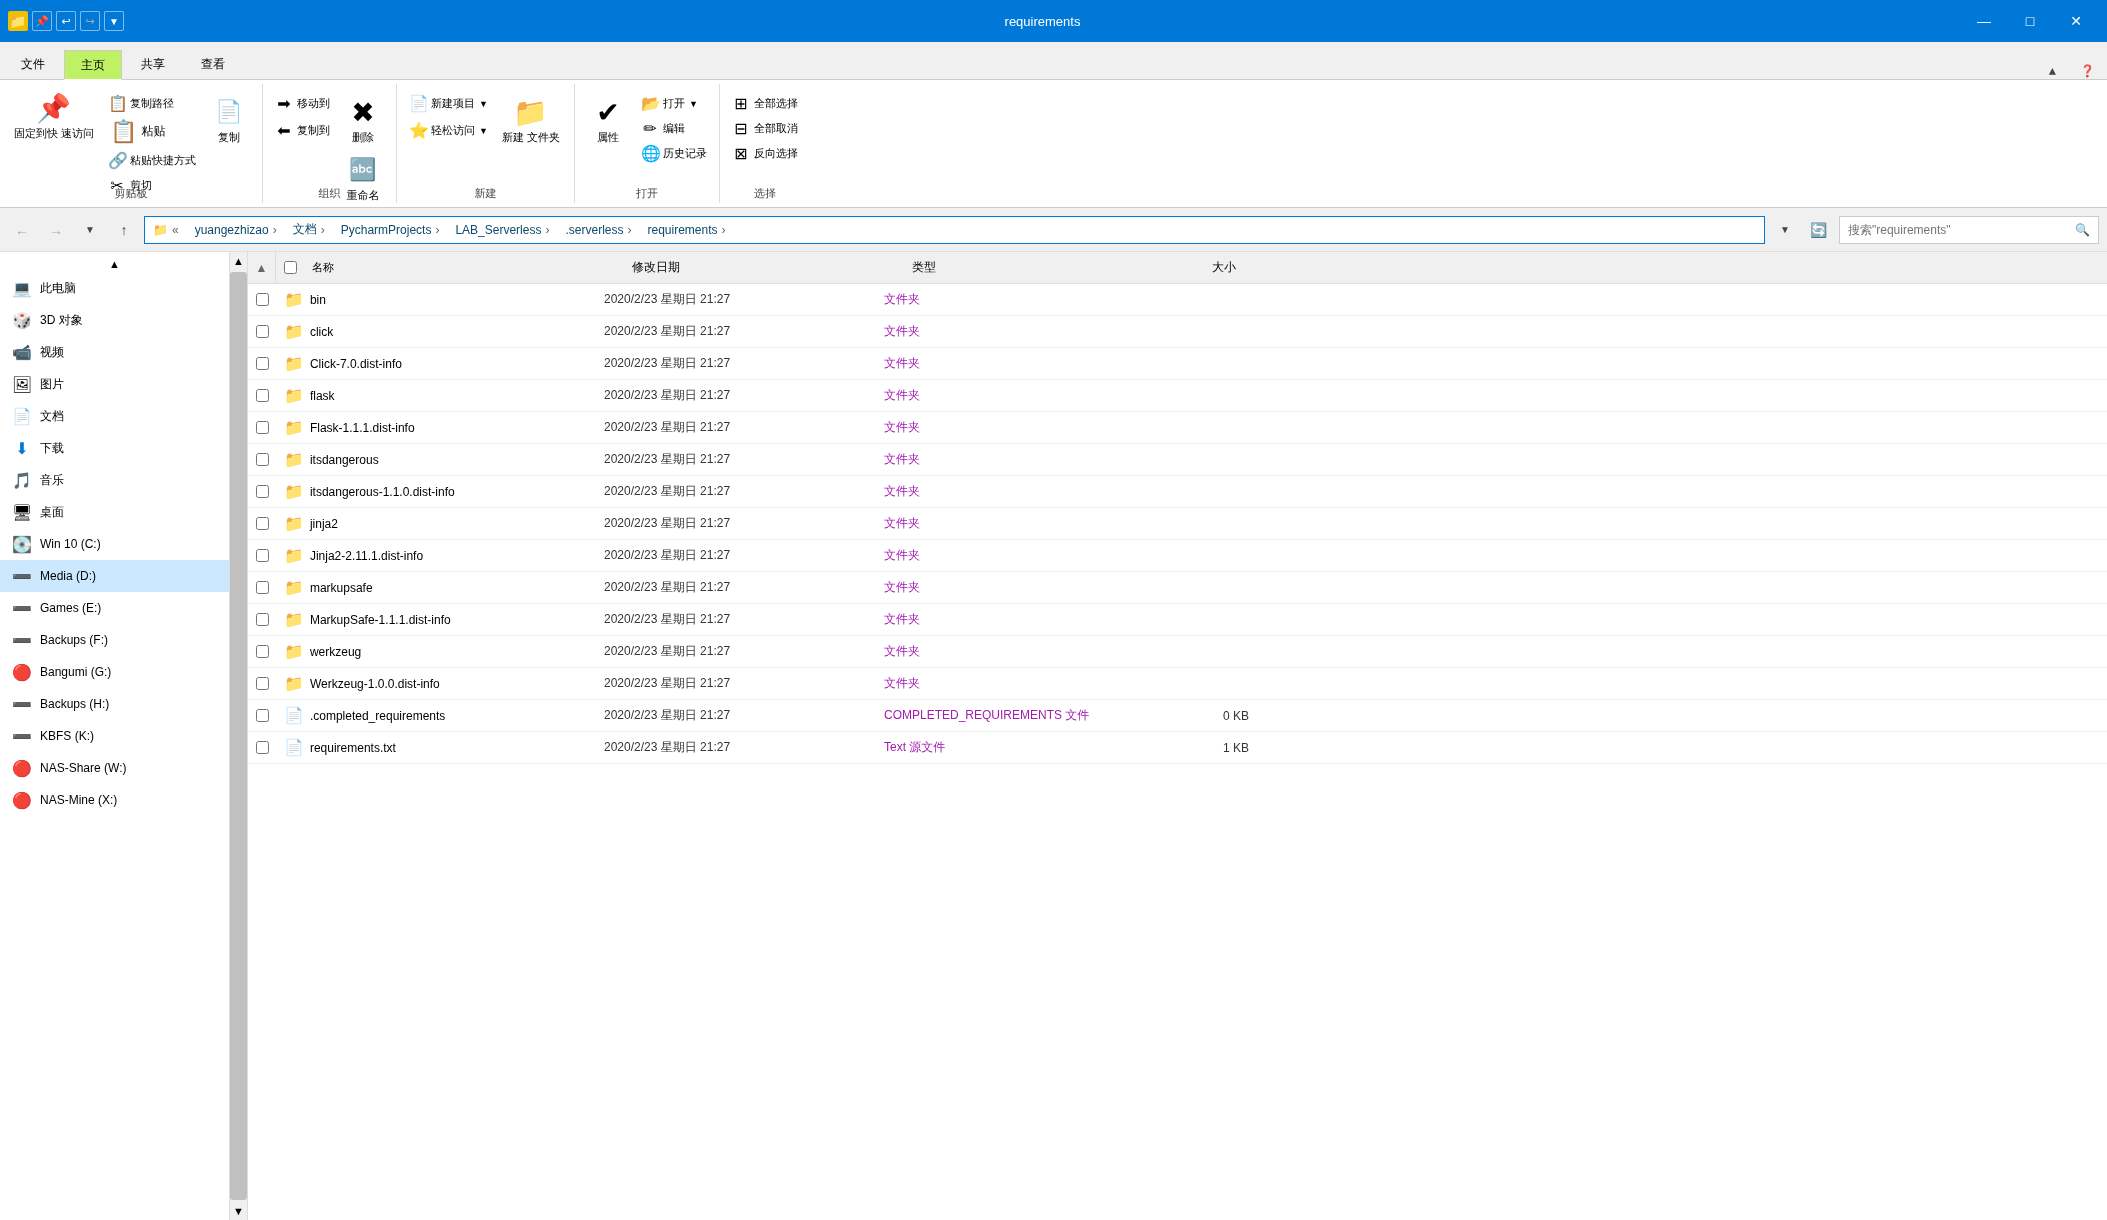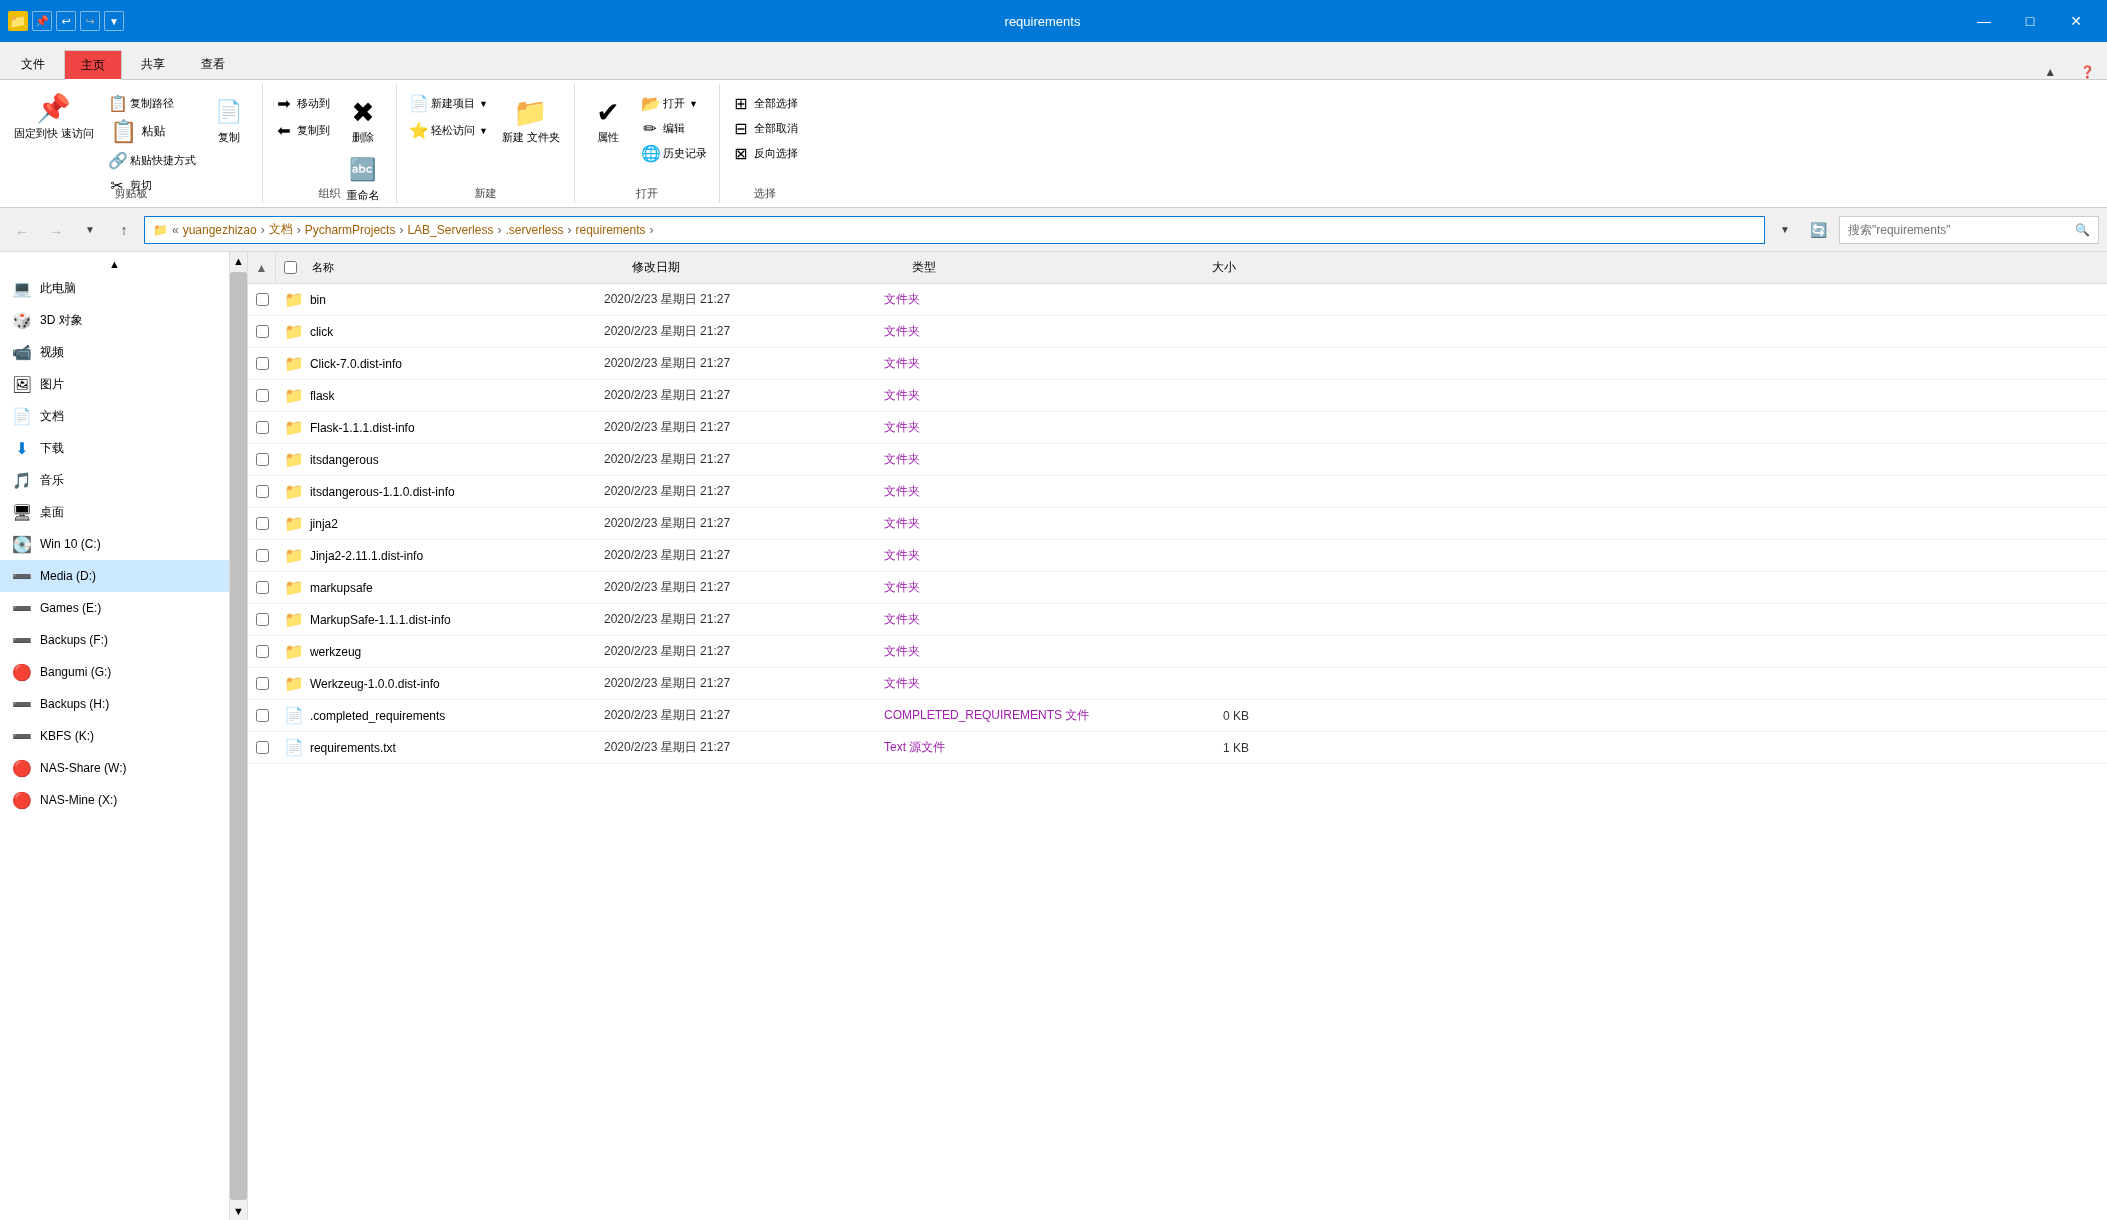--- a/index.html
+++ b/index.html
@@ -23,35 +23,36 @@
     .title-ctrl-btn { width: 46px; height: 42px; display: flex; align-items: center; justify-content: center; color: white; font-size: 14px; cursor: pointer; }
 
     
     .ribbon-tabs {
       background: #f0f0f0;
       height: 38px;
       display: flex;
       align-items: flex-end;
       border-bottom: 1px solid #ccc;
       padding-left: 4px;
+      font-family: Liberation Mono, monospace;
     }
     .ribbon-tab {
       padding: 6px 16px;
       font-size: 12px;
       cursor: pointer;
       border: 1px solid transparent;
       border-bottom: none;
       margin-right: 2px;
       background: #f0f0f0;
       height: 30px;
       display: flex;
       align-items: center;
     }
     .ribbon-tab.active {
-      background: #ef4444;
+      background: #bef264;
       border-color: #ccc;
       border-bottom: 1px solid white;
       margin-bottom: -1px;
       z-index: 1;
     }
 
     
     .ribbon {
       background: white;
       border-bottom: 1px solid #ccc;
@@ -127,21 +128,21 @@
       flex: 1;
       background: white;
       border: 1px solid #0078d7;
       height: 28px;
       display: flex;
       align-items: center;
       padding: 0 8px;
       font-size: 12px;
     }
     .address-breadcrumb { display: flex; align-items: center; gap: 4px; font-size: 12px; }
-    .breadcrumb-item { color: #a16207; cursor: pointer; }
+    .breadcrumb-item { color: #0c4a6e; cursor: pointer; margin-left: 12px; }
     .breadcrumb-sep { color: #666; }
     .search-box {
       width: 260px;
       height: 28px;
       border: 1px solid #ccc;
       display: flex;
       align-items: center;
       background: white;
       padding: 0 8px;
       gap: 4px;

